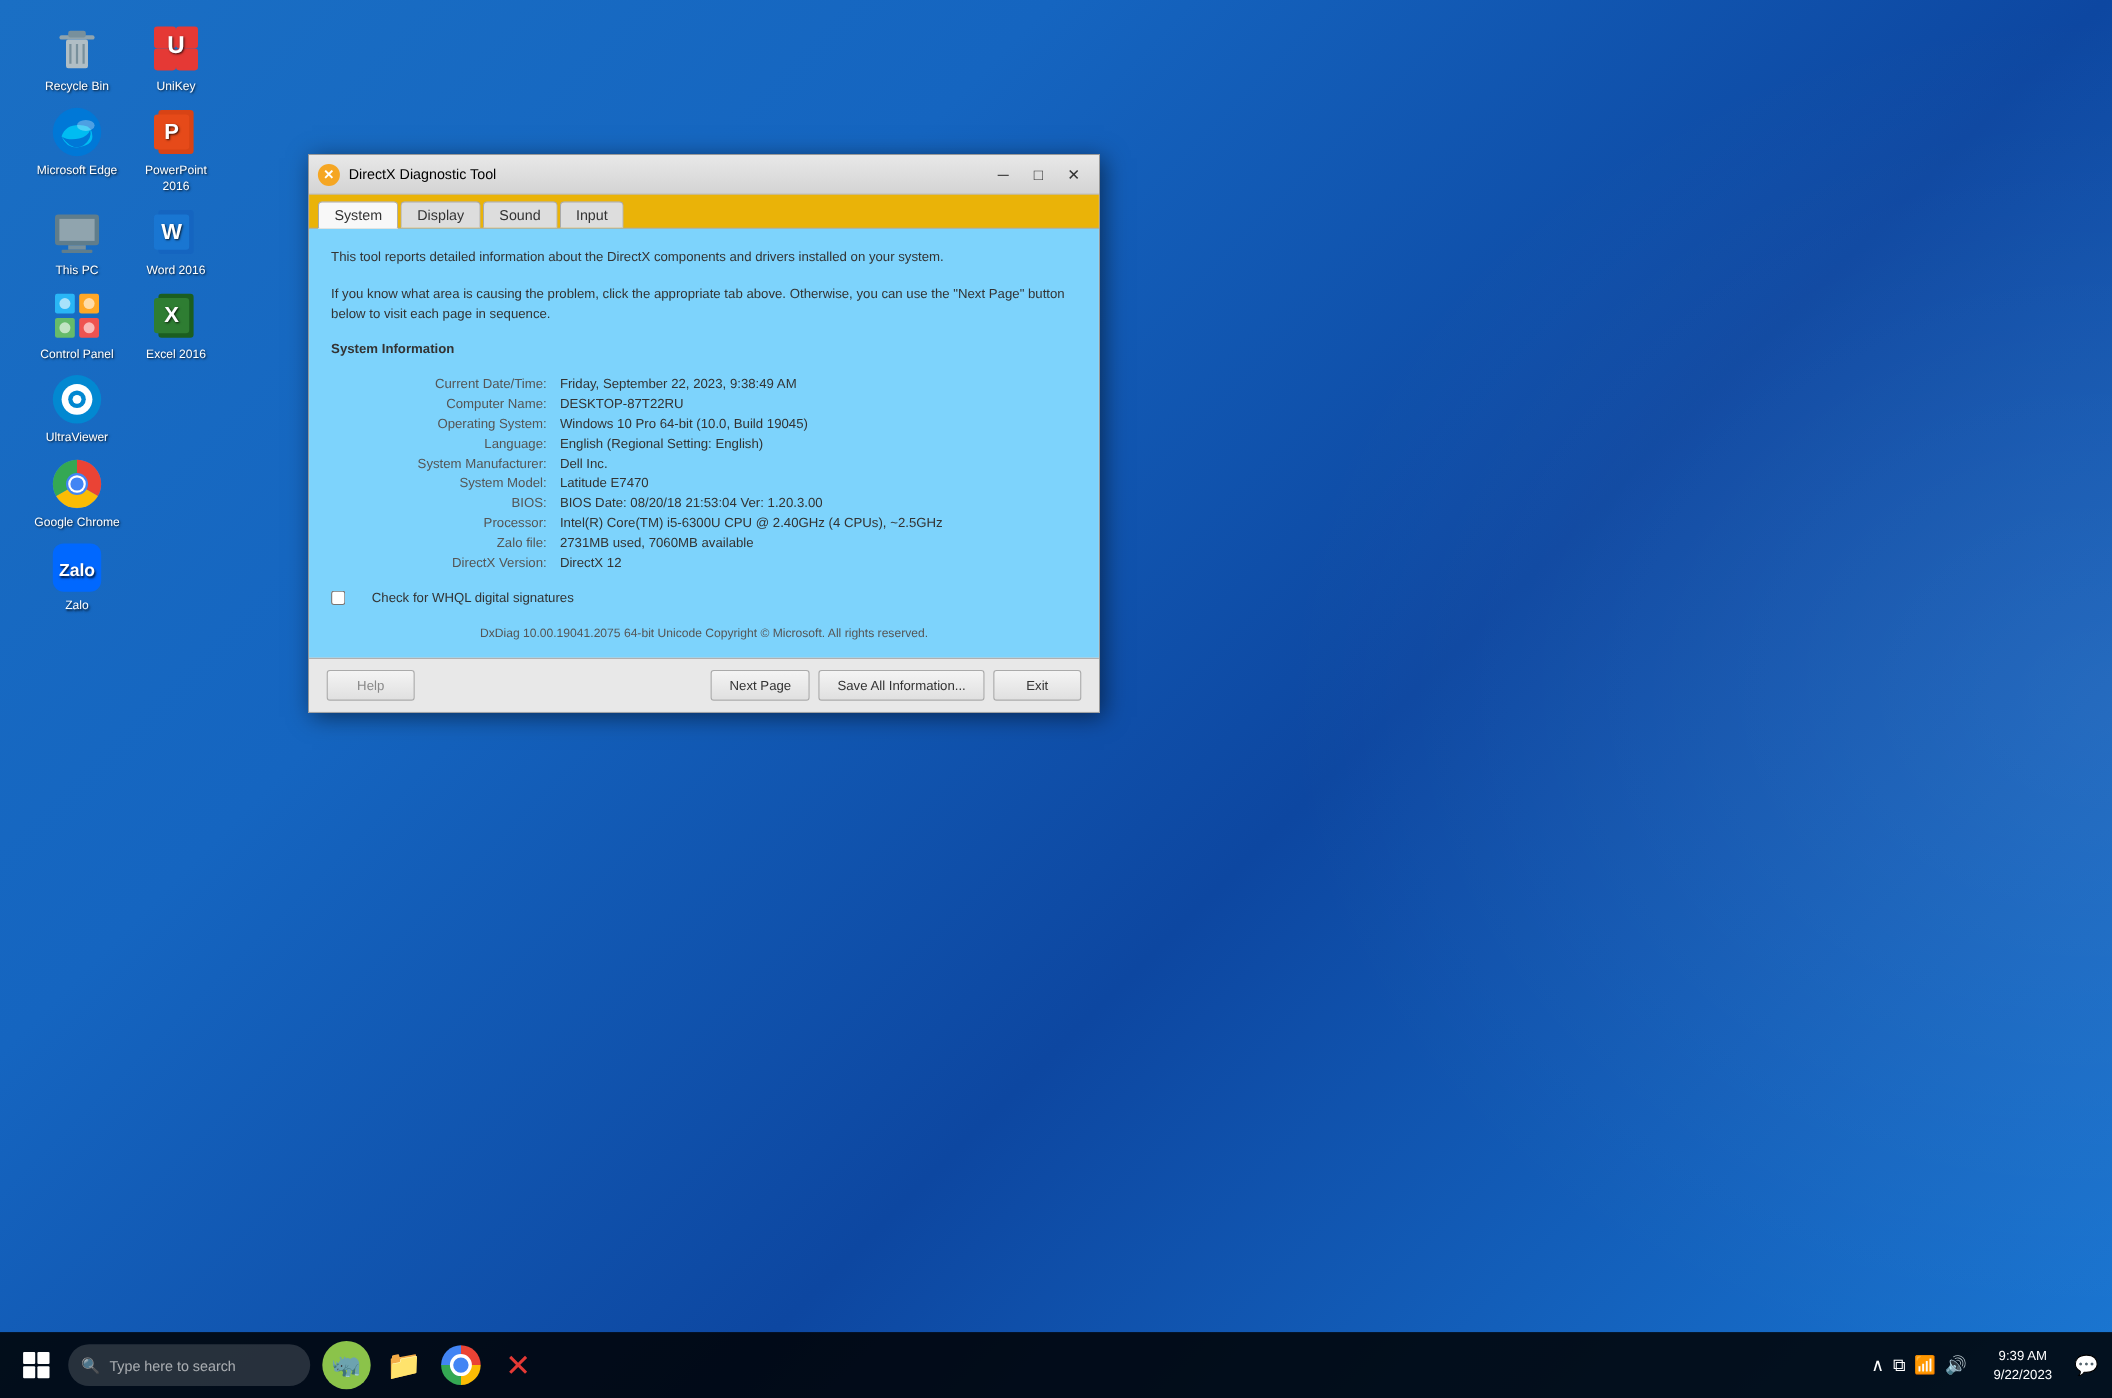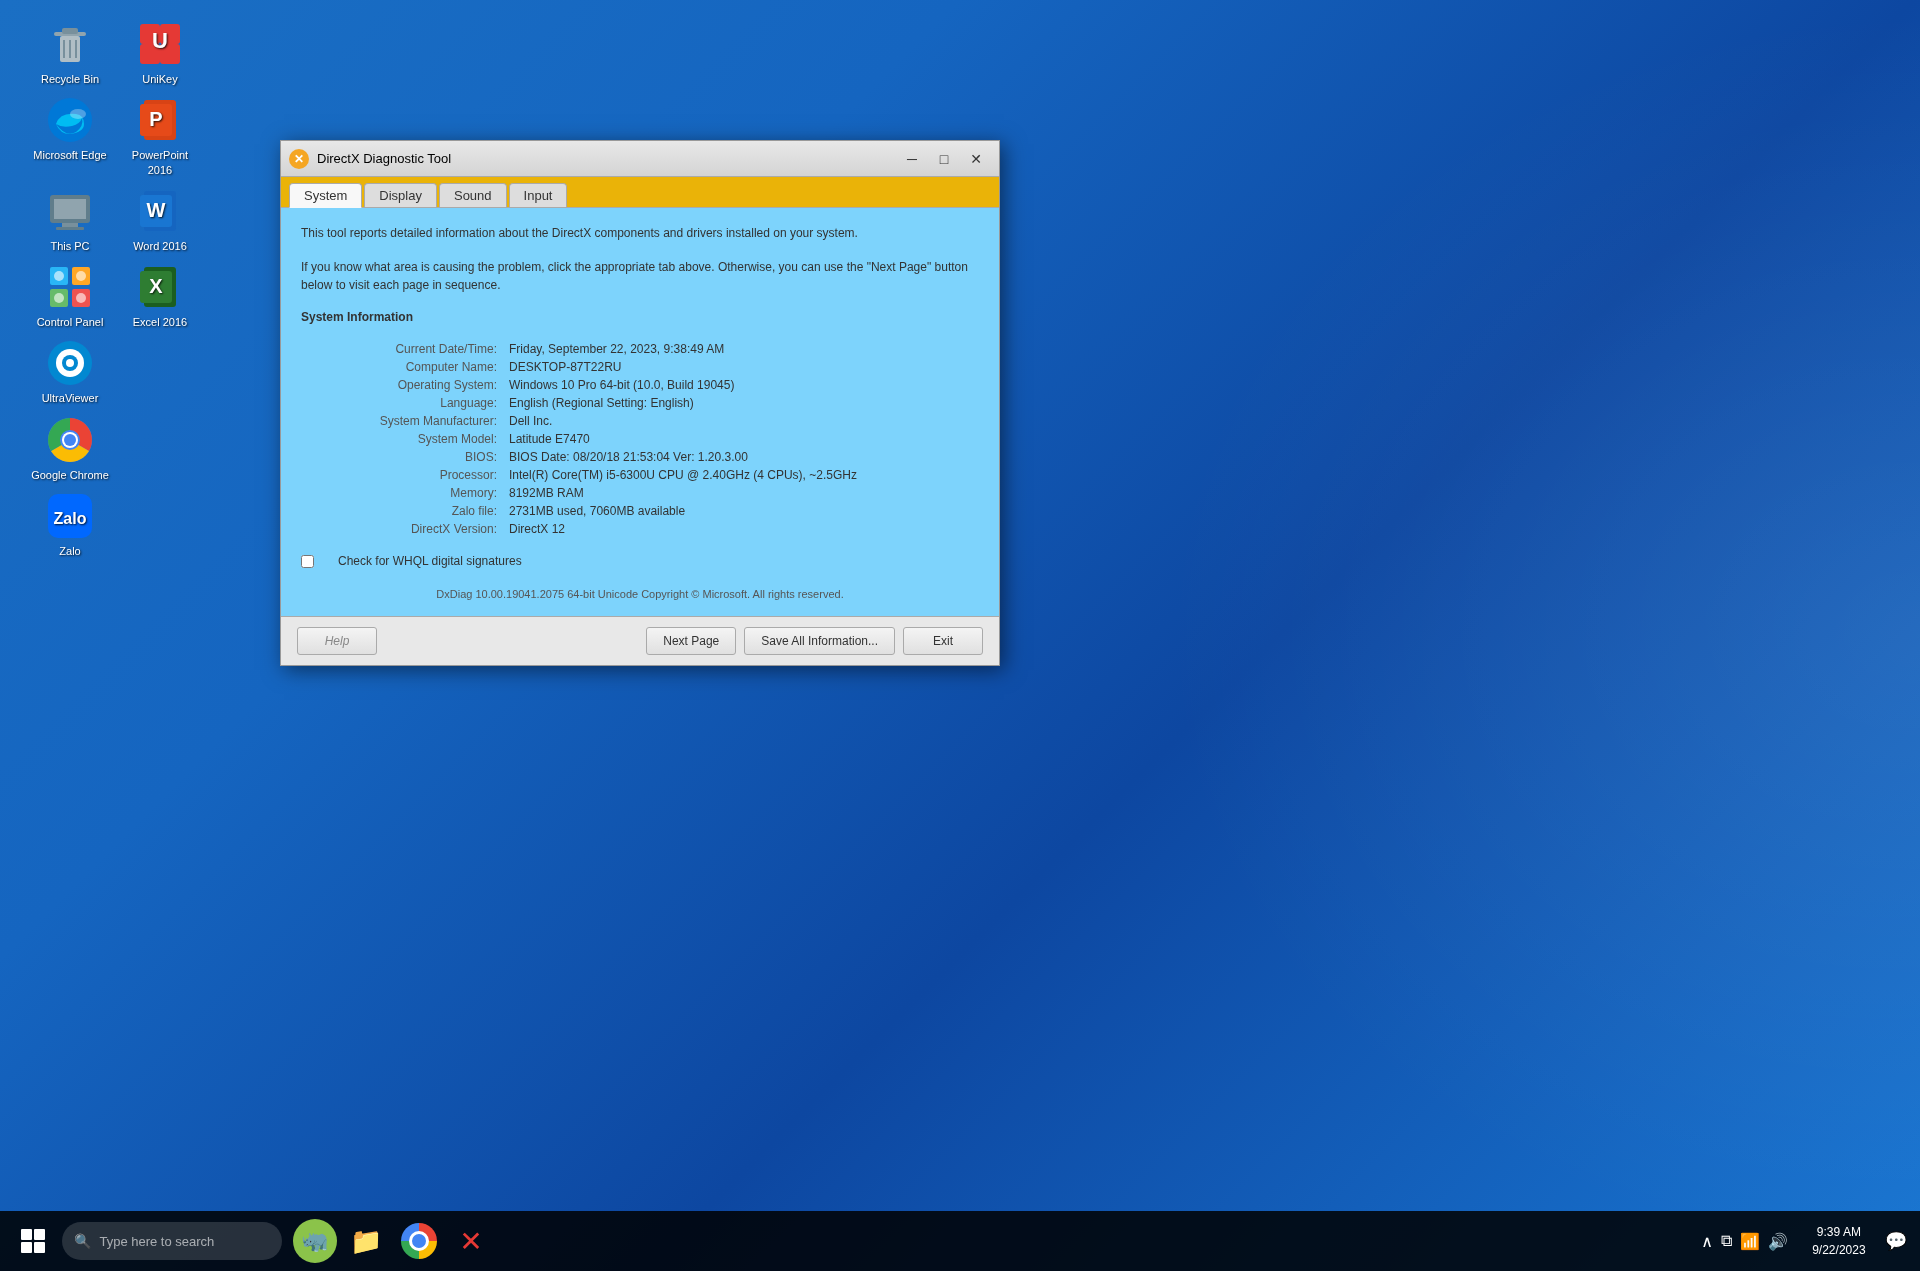--- a/index.html
+++ b/index.html
@@ -351,21 +351,21 @@
     .dx-btn {
       padding: 6px 16px;
       font-size: 12px;
       border: 1px solid #aaa;
       background: linear-gradient(to bottom, #f4f4f4, #e0e0e0);
       cursor: pointer;
       border-radius: 3px;
       color: #333;
       min-width: 80px;
     }
-    .dx-btn:disabled { color: #888; cursor: default; font-style: italic; }
+    .dx-btn:disabled { color: #888; cursor: default; }
 
     .dx-btn-group {
       display: flex;
       gap: 8px;
     }
 
     
     .desktop-grid {
       position: absolute;
       top: 20px;
@@ -633,24 +633,20 @@
             </tr>
             <tr>
               <td>BIOS:</td>
               <td>BIOS Date: 08/20/18 21:53:04 Ver: 1.20.3.00</td>
             </tr>
             <tr>
               <td>Processor:</td>
               <td>Intel(R) Core(TM) i5-6300U CPU @ 2.40GHz (4 CPUs), ~2.5GHz</td>
             </tr>
             <tr>
-              <td>Memory:</td>
-              <td>8192MB RAM</td>
-            </tr>
-            <tr>
               <td>Zalo file:</td>
               <td>2731MB used, 7060MB available</td>
             </tr>
             <tr>
               <td>DirectX Version:</td>
               <td>DirectX 12</td>
             </tr>
           </tbody>
       </table>
 

